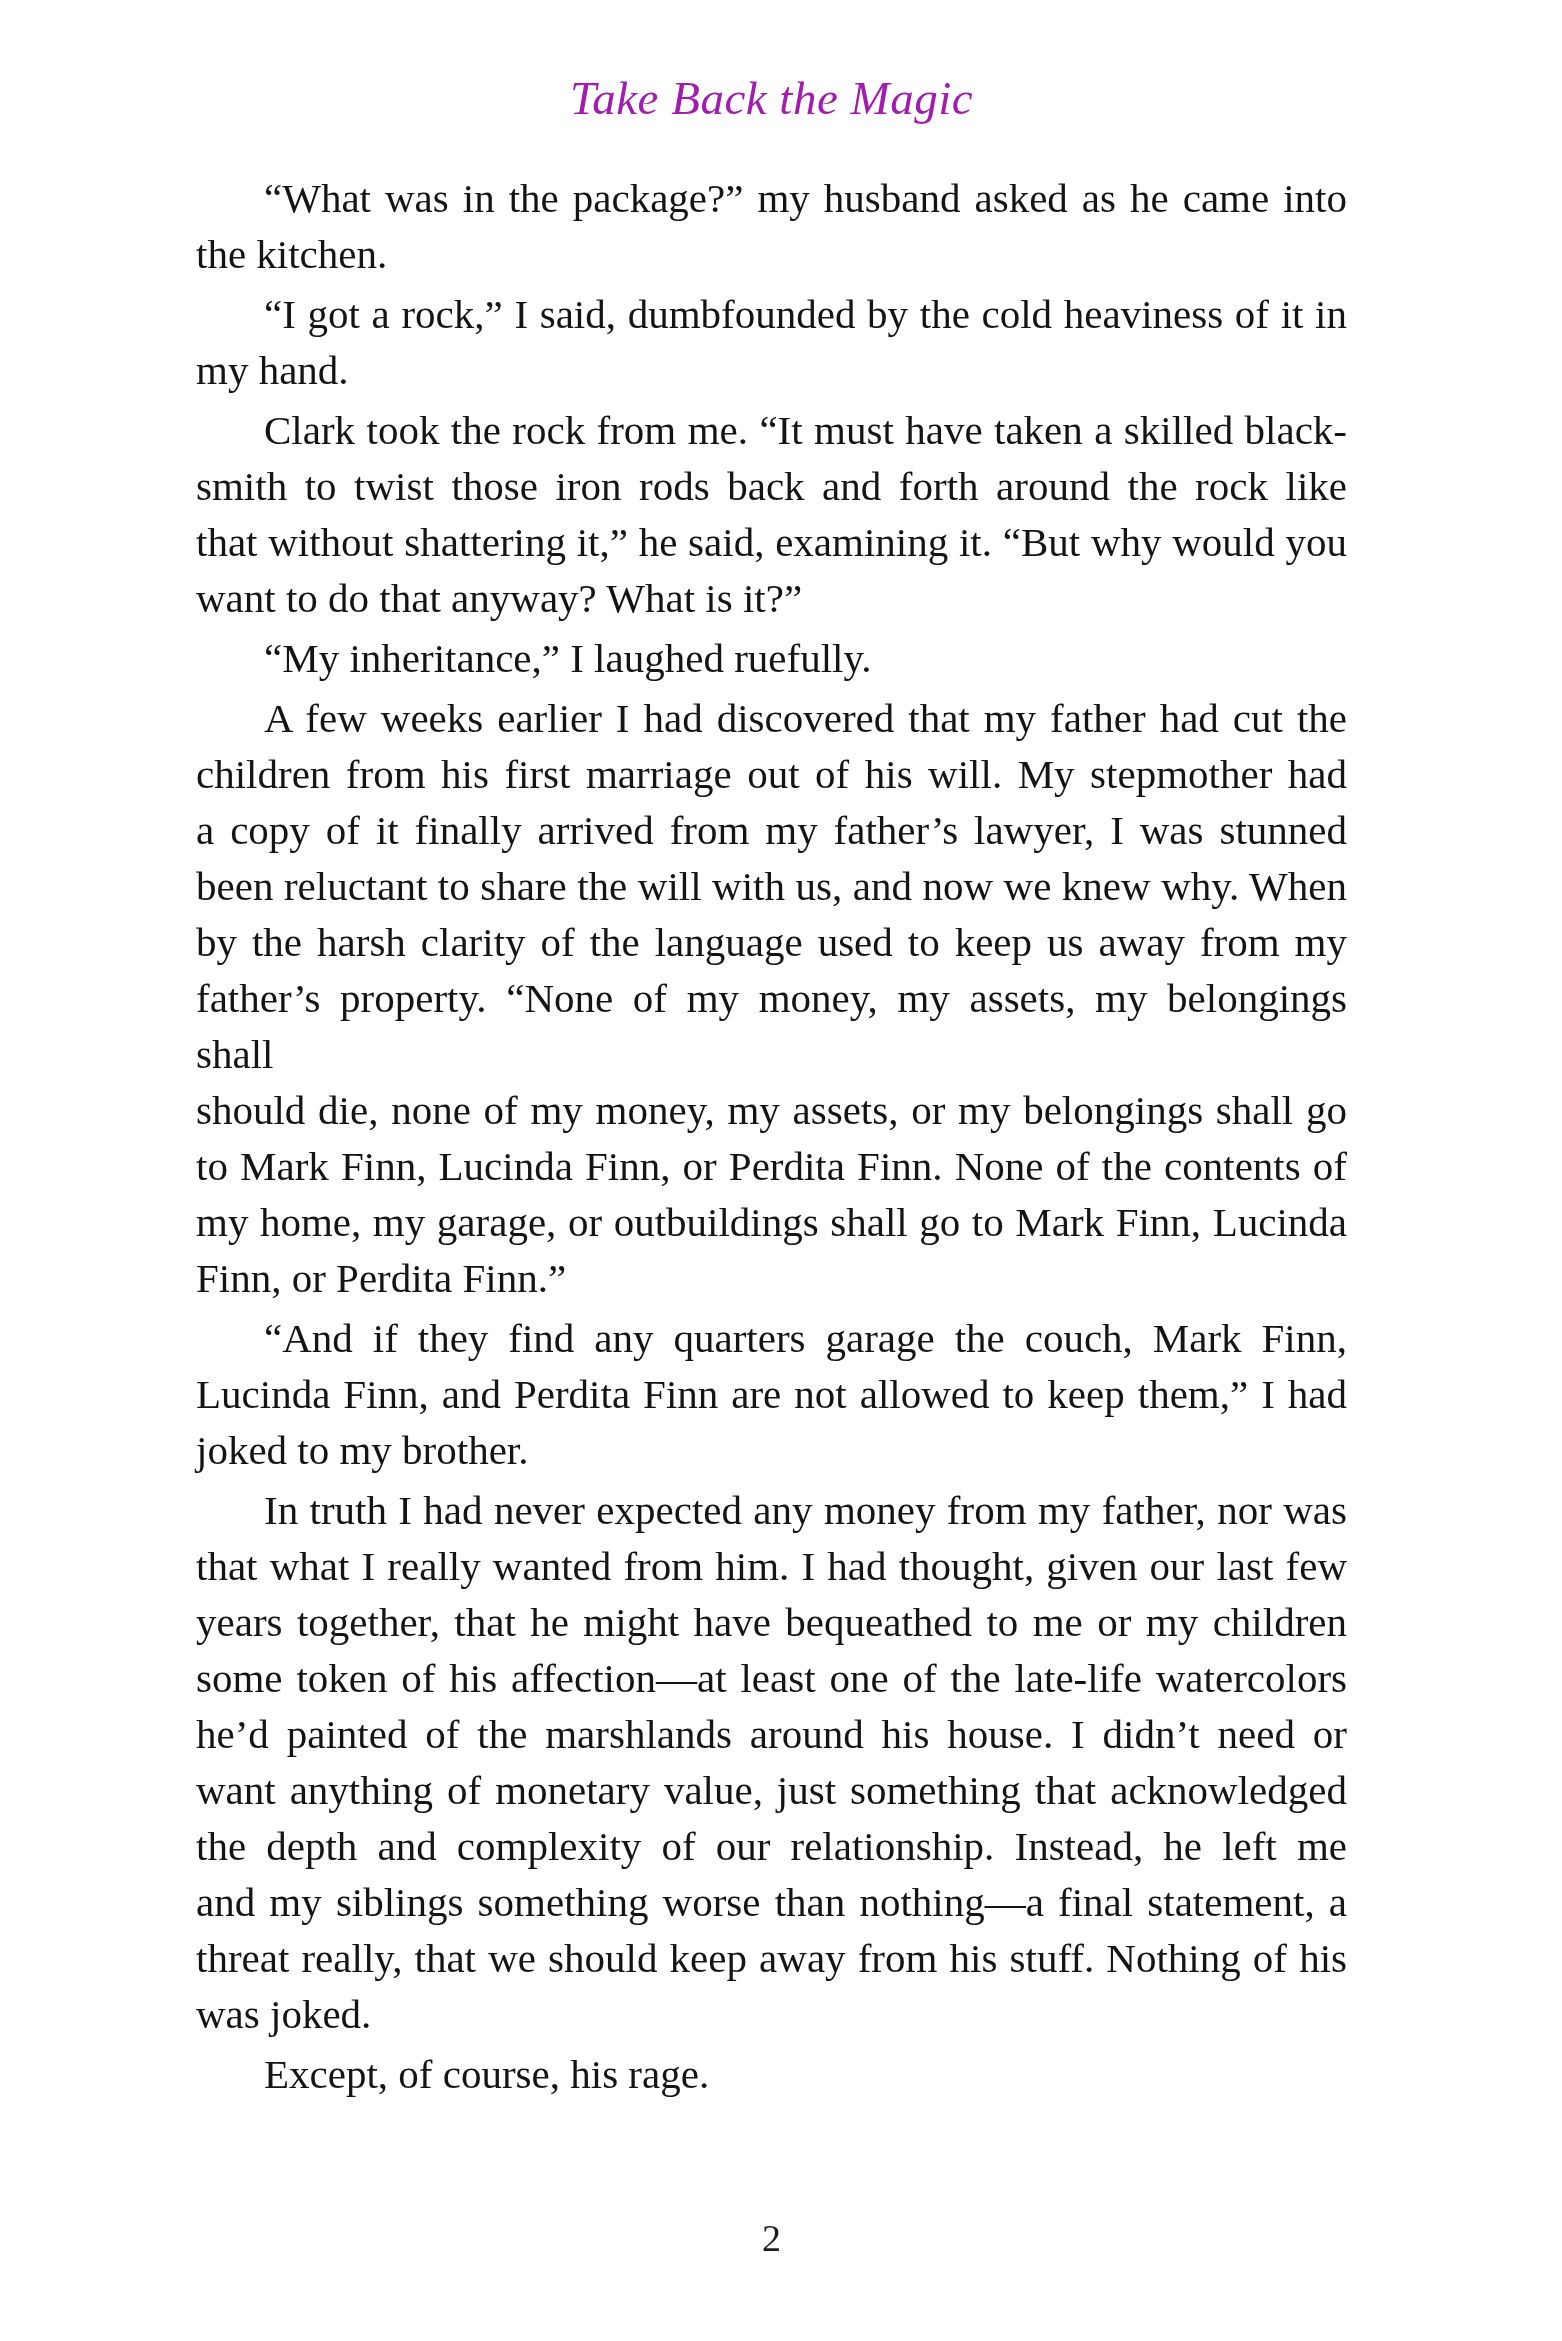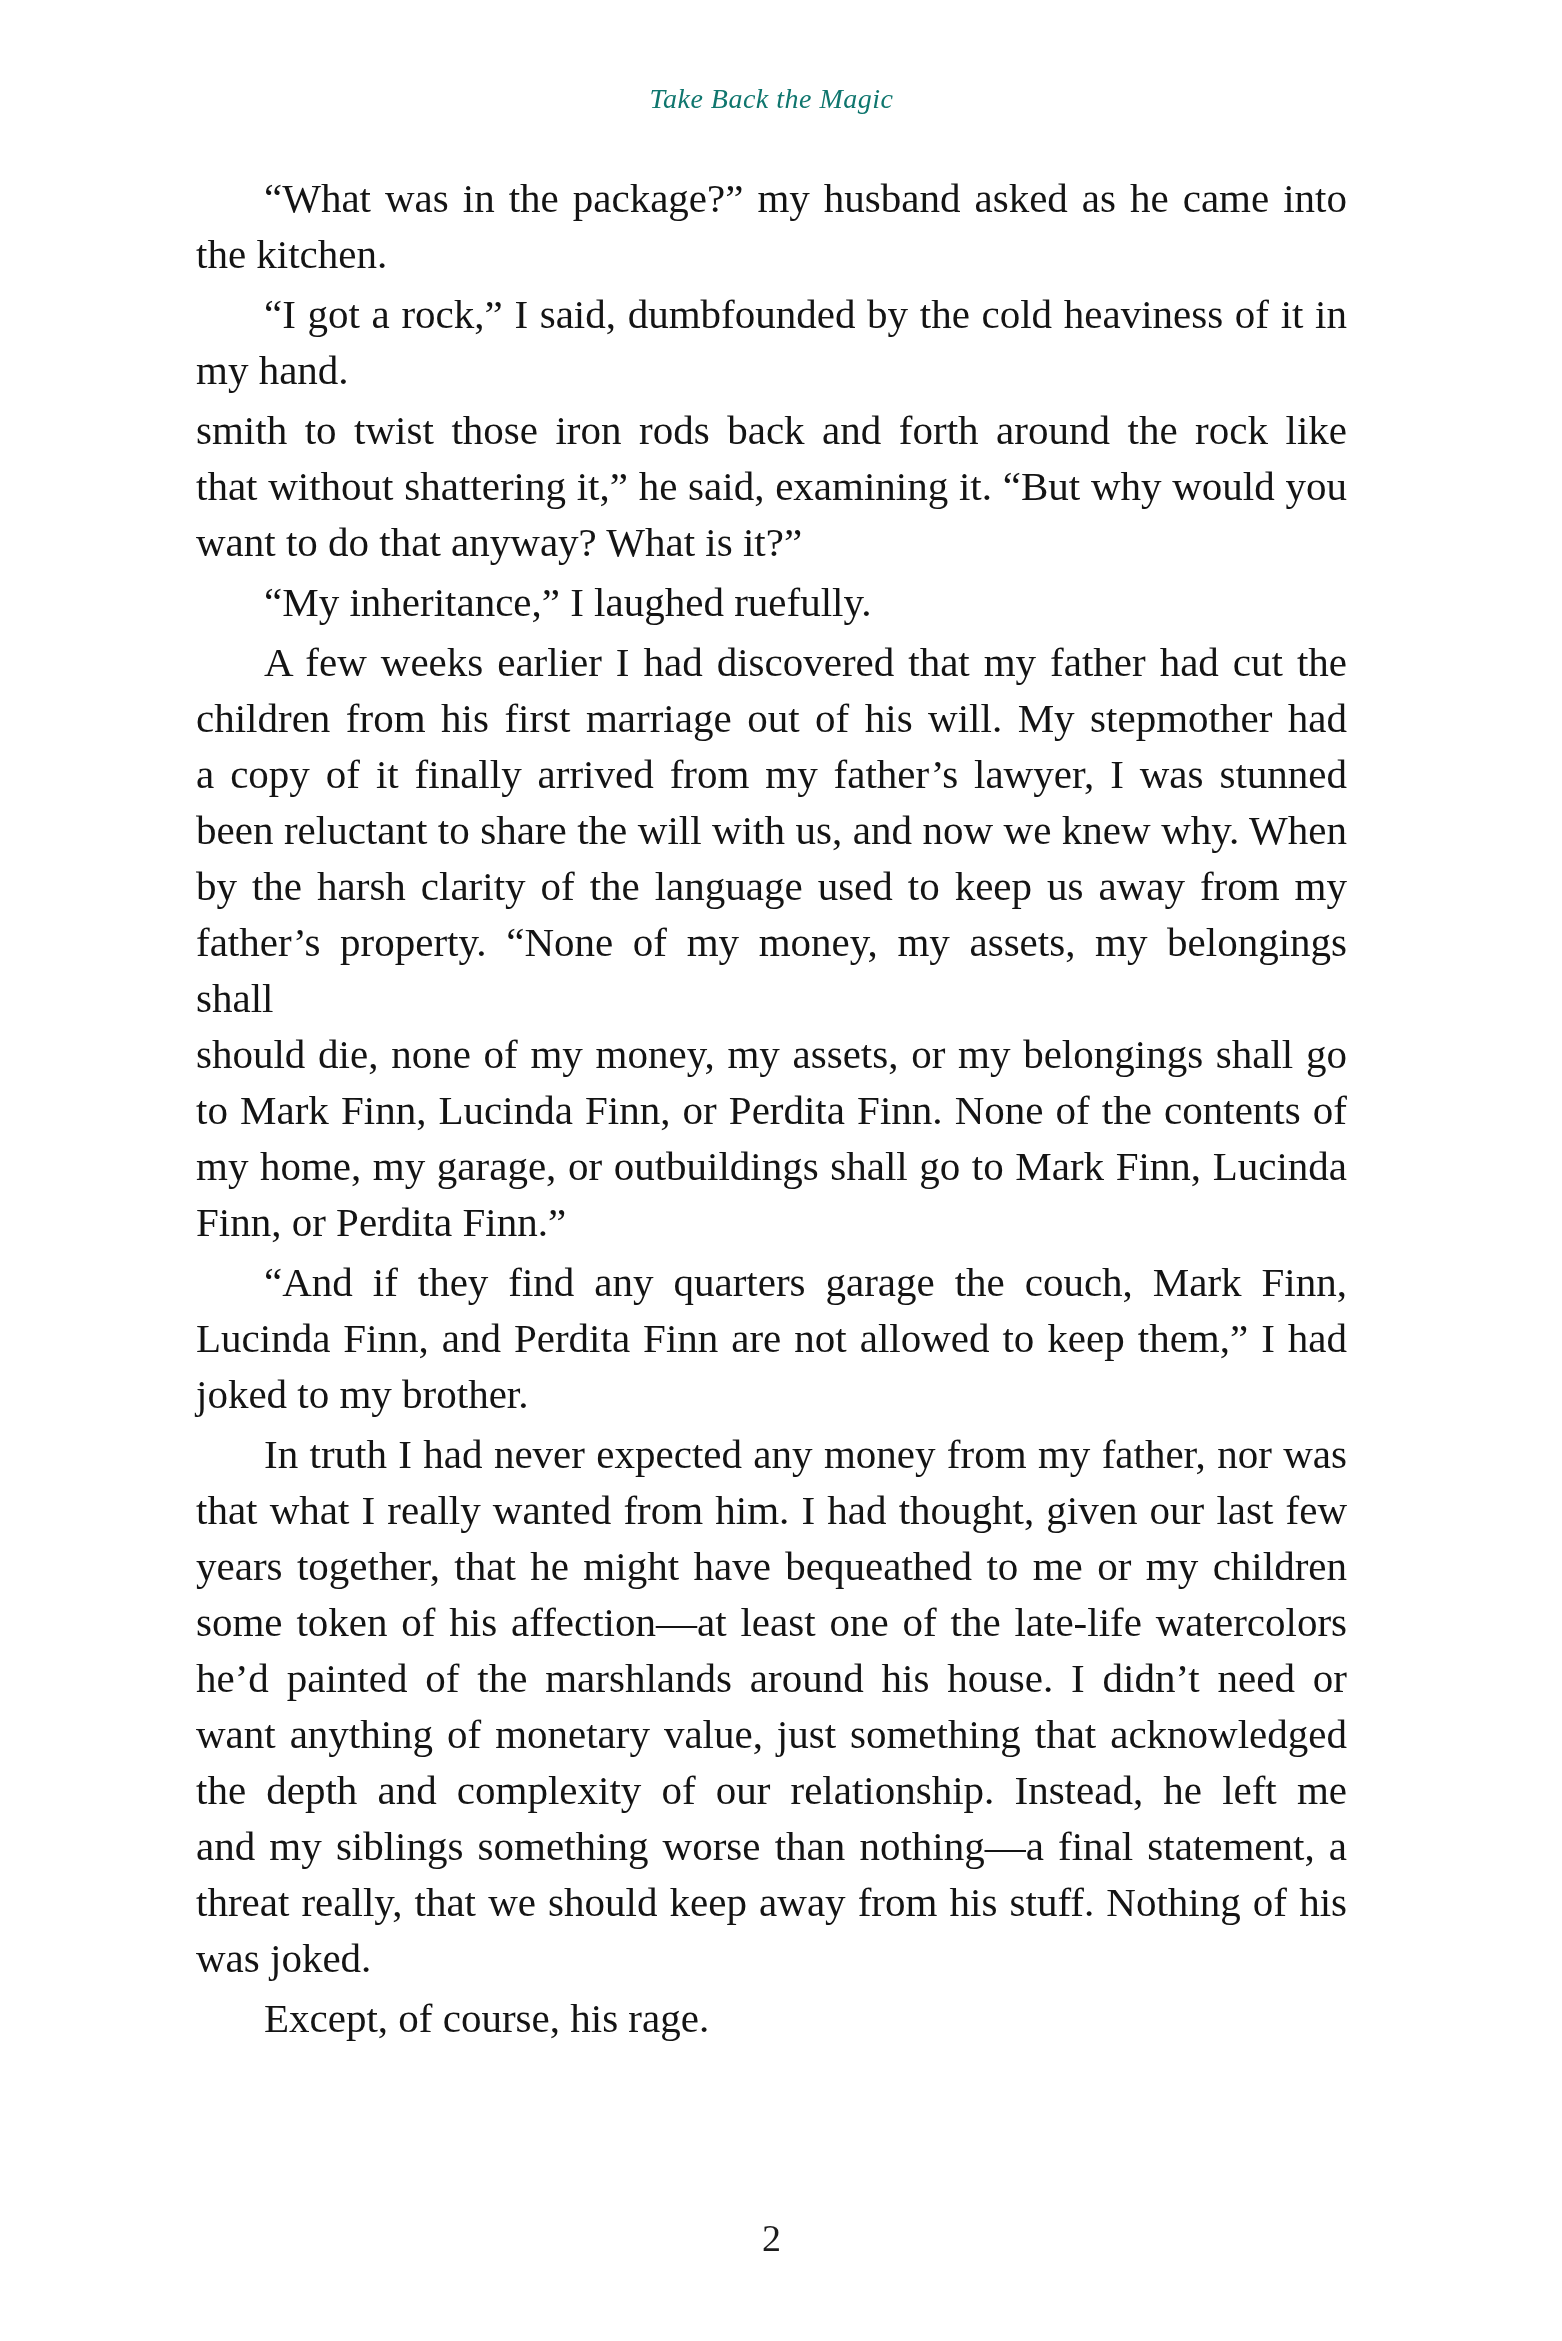--- a/index.html
+++ b/index.html
@@ -16,23 +16,23 @@
     color: #161616;
     overflow: hidden;
   }
   .running-header {
     position: absolute;
     top: 76px;
     left: 192px;
     width: 1159px;
     text-align: center;
     font-style: italic;
-    font-size: 28px;
+    font-size: 47px;
     line-height: 45px;
-    color: #0f766e;
+    color: #a21caf;
     letter-spacing: 0.5px;
   }
   .text-block {
     position: absolute;
     top: 166px;
     left: 192px;
     width: 1159px;
     font-size: 41px;
     line-height: 56px;
     color: #141414;
@@ -70,20 +70,21 @@
   <div class="text-block" id="text-block">
       <div class="paragraph">
         <div class="line indent j">“What was in the package?” my husband asked as he came into</div>
         <div class="line">the kitchen.</div>
       </div>
       <div class="paragraph">
         <div class="line indent j">“I got a rock,” I said, dumbfounded by the cold heaviness of it in</div>
         <div class="line">my hand.</div>
       </div>
       <div class="paragraph">
+        <div class="line indent j">Clark took the rock from me. “It must have taken a skilled black-</div>
         <div class="line j">smith to twist those iron rods back and forth around the rock like</div>
         <div class="line j">that without shattering it,” he said, examining it. “But why would you</div>
         <div class="line">want to do that anyway? What is it?”</div>
       </div>
       <div class="paragraph">
         <div class="line indent">“My inheritance,” I laughed ruefully.</div>
       </div>
       <div class="paragraph">
         <div class="line indent j">A few weeks earlier I had discovered that my father had cut the</div>
         <div class="line j">children from his first marriage out of his will. My stepmother had</div>

